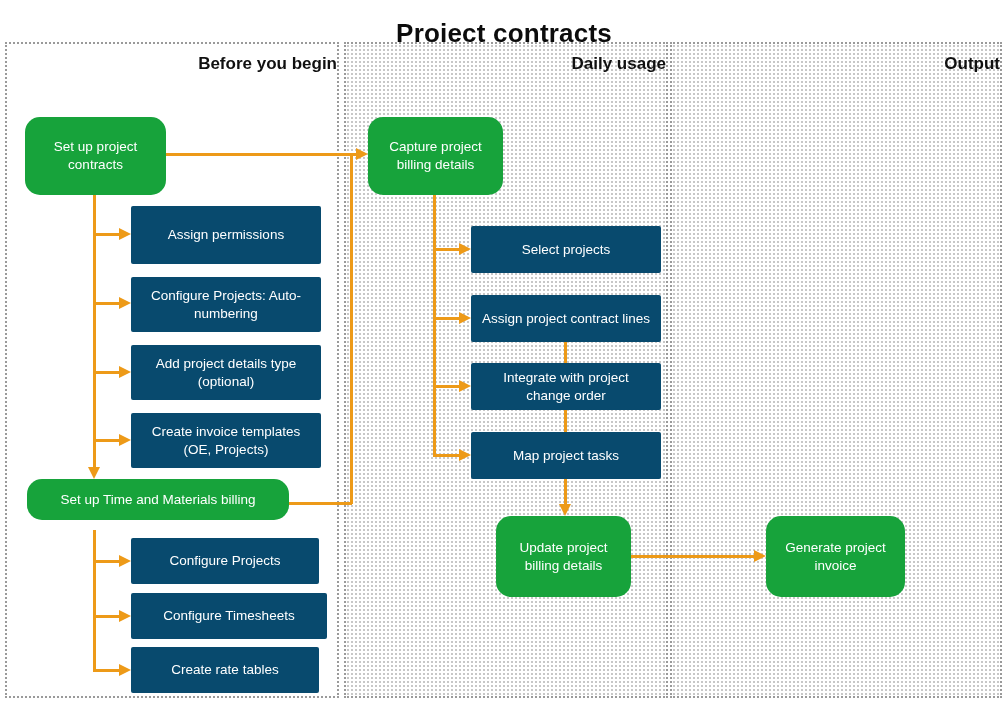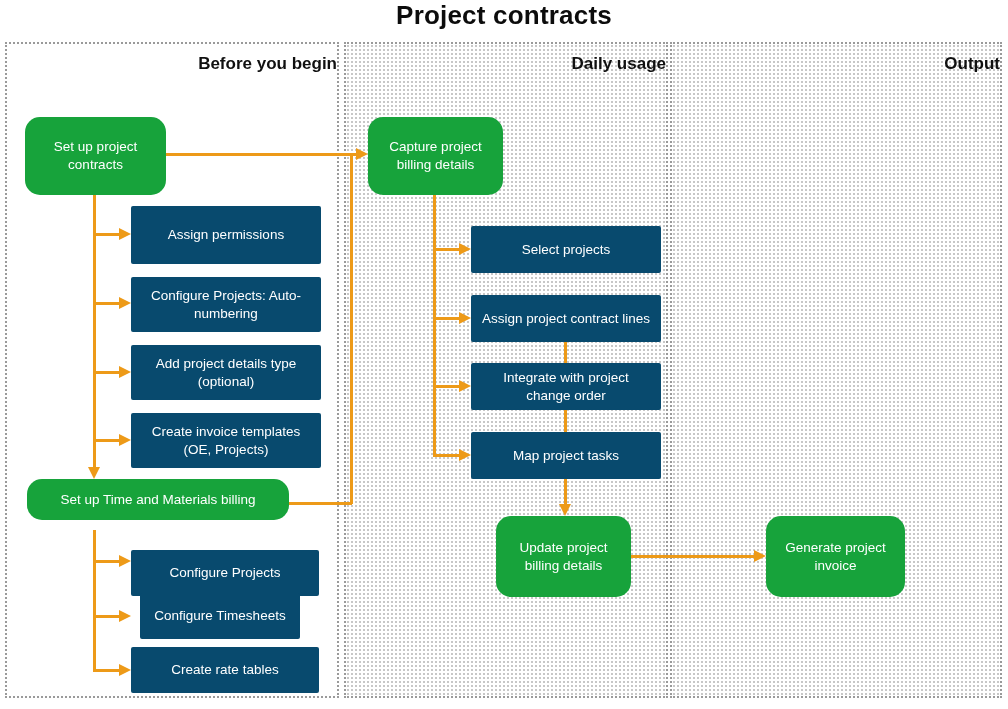--- a/index.html
+++ b/index.html
@@ -1,21 +1,21 @@
 <!DOCTYPE html>
 <html style="--primary: #17A33B; --task: #084A6E; --connector: #ED9A18; --node-text: #FFFFFF;"><head>
 <meta charset="utf-8">
 <style>
   html,body{margin:0;padding:0;background:#fff;}
   #stage{
     position:relative;width:1008px;height:709px;background:#fff;overflow:hidden;
     font-family:"Liberation Sans","DejaVu Sans",sans-serif;
   }
   h1.page-title{
-    position:absolute;left:0;top:0;width:1008px;margin:0;padding-top:0;
+    position:absolute;left:0;top:0;width:1008px;margin:0;padding-top:18px;
     text-align:center;font-size:26px;font-weight:700;color:#0c0c0c;letter-spacing:.2px;
   }
   .panel{
     position:absolute;top:42px;height:656px;border:2px dotted #9a9a9a;box-sizing:border-box;
   }
   .panel.plain{background:#fff;}
   .panel.dotted-fill{
     background-color:#fff;
     background-image:radial-gradient(circle,#c7c7c7 0.9px,transparent 1px);
     background-size:4px 4px;
@@ -101,22 +101,22 @@
 
   <div class="ln" style="left:631px;top:555px;width:124px;height:3px"></div>
   <div class="ar right" style="left:754px;top:550px"></div>
 
   <div class="node primary" style="left:25px;top:117px;width:141px;height:78px">Set up project contracts</div>
   <div class="node task" style="left:131px;top:206px;width:190px;height:58px">Assign permissions</div>
   <div class="node task" style="left:131px;top:277px;width:190px;height:55px">Configure Projects: Auto-numbering</div>
   <div class="node task" style="left:131px;top:345px;width:190px;height:55px">Add project details type (optional)</div>
   <div class="node task" style="left:131px;top:413px;width:190px;height:55px">Create invoice templates (OE, Projects)</div>
   <div class="node primary" style="left:27px;top:479px;width:262px;height:41px">Set up Time and Materials billing</div>
-  <div class="node task" style="left:131px;top:550px;width:188px;height:46px">Configure Projects</div>
-  <div class="node task" style="left:140px;top:593px;width:160px;height:46px">Configure Timesheets</div>
+  <div class="node task" style="left:131px;top:538px;width:188px;height:46px">Configure Projects</div>
+  <div class="node task" style="left:131px;top:593px;width:196px;height:46px">Configure Timesheets</div>
   <div class="node task" style="left:131px;top:647px;width:188px;height:46px">Create rate tables</div>
 
   <div class="node task" style="left:471px;top:226px;width:190px;height:47px">Select projects</div>
   <div class="node primary" style="left:368px;top:117px;width:135px;height:78px">Capture project billing details</div>
   <div class="node task" style="left:471px;top:295px;width:190px;height:47px">Assign project contract lines</div>
   <div class="node task" style="left:471px;top:363px;width:190px;height:47px">Integrate with project change order</div>
   <div class="node task" style="left:471px;top:432px;width:190px;height:47px">Map project tasks</div>
   <div class="node primary" style="left:496px;top:516px;width:135px;height:81px">Update project billing details</div>
 
   <div class="node primary" style="left:766px;top:516px;width:139px;height:81px">Generate project invoice</div>

